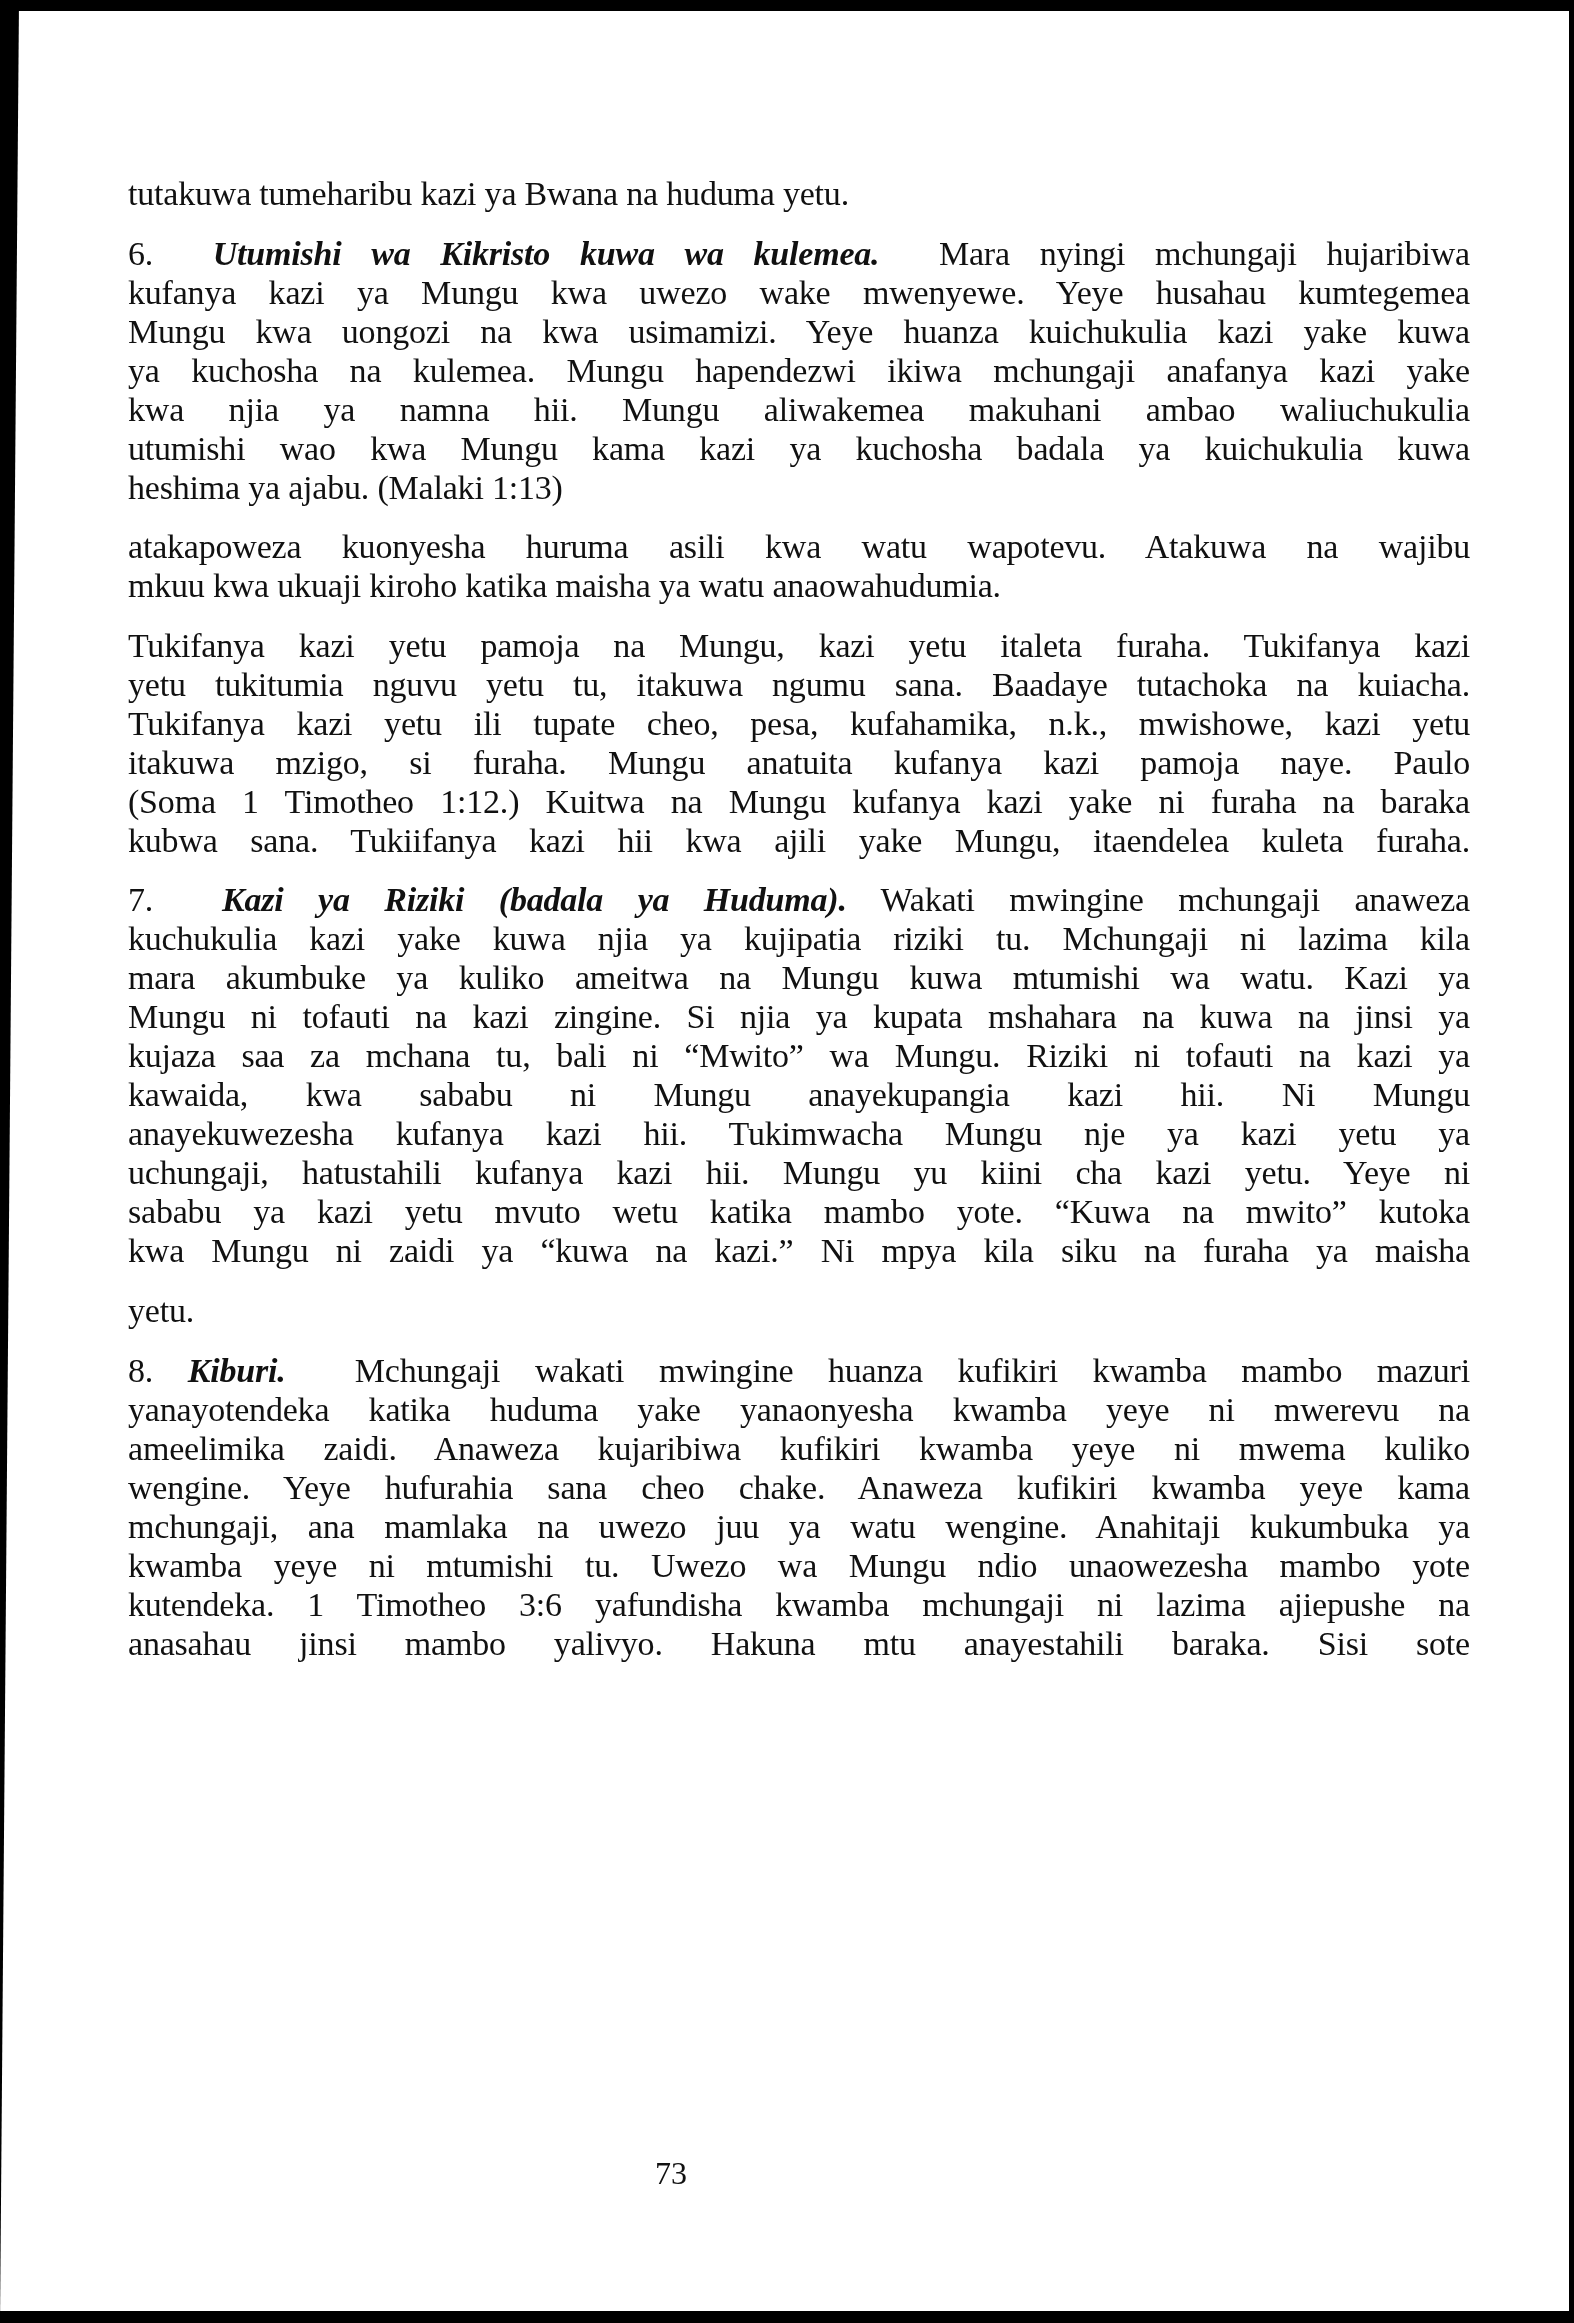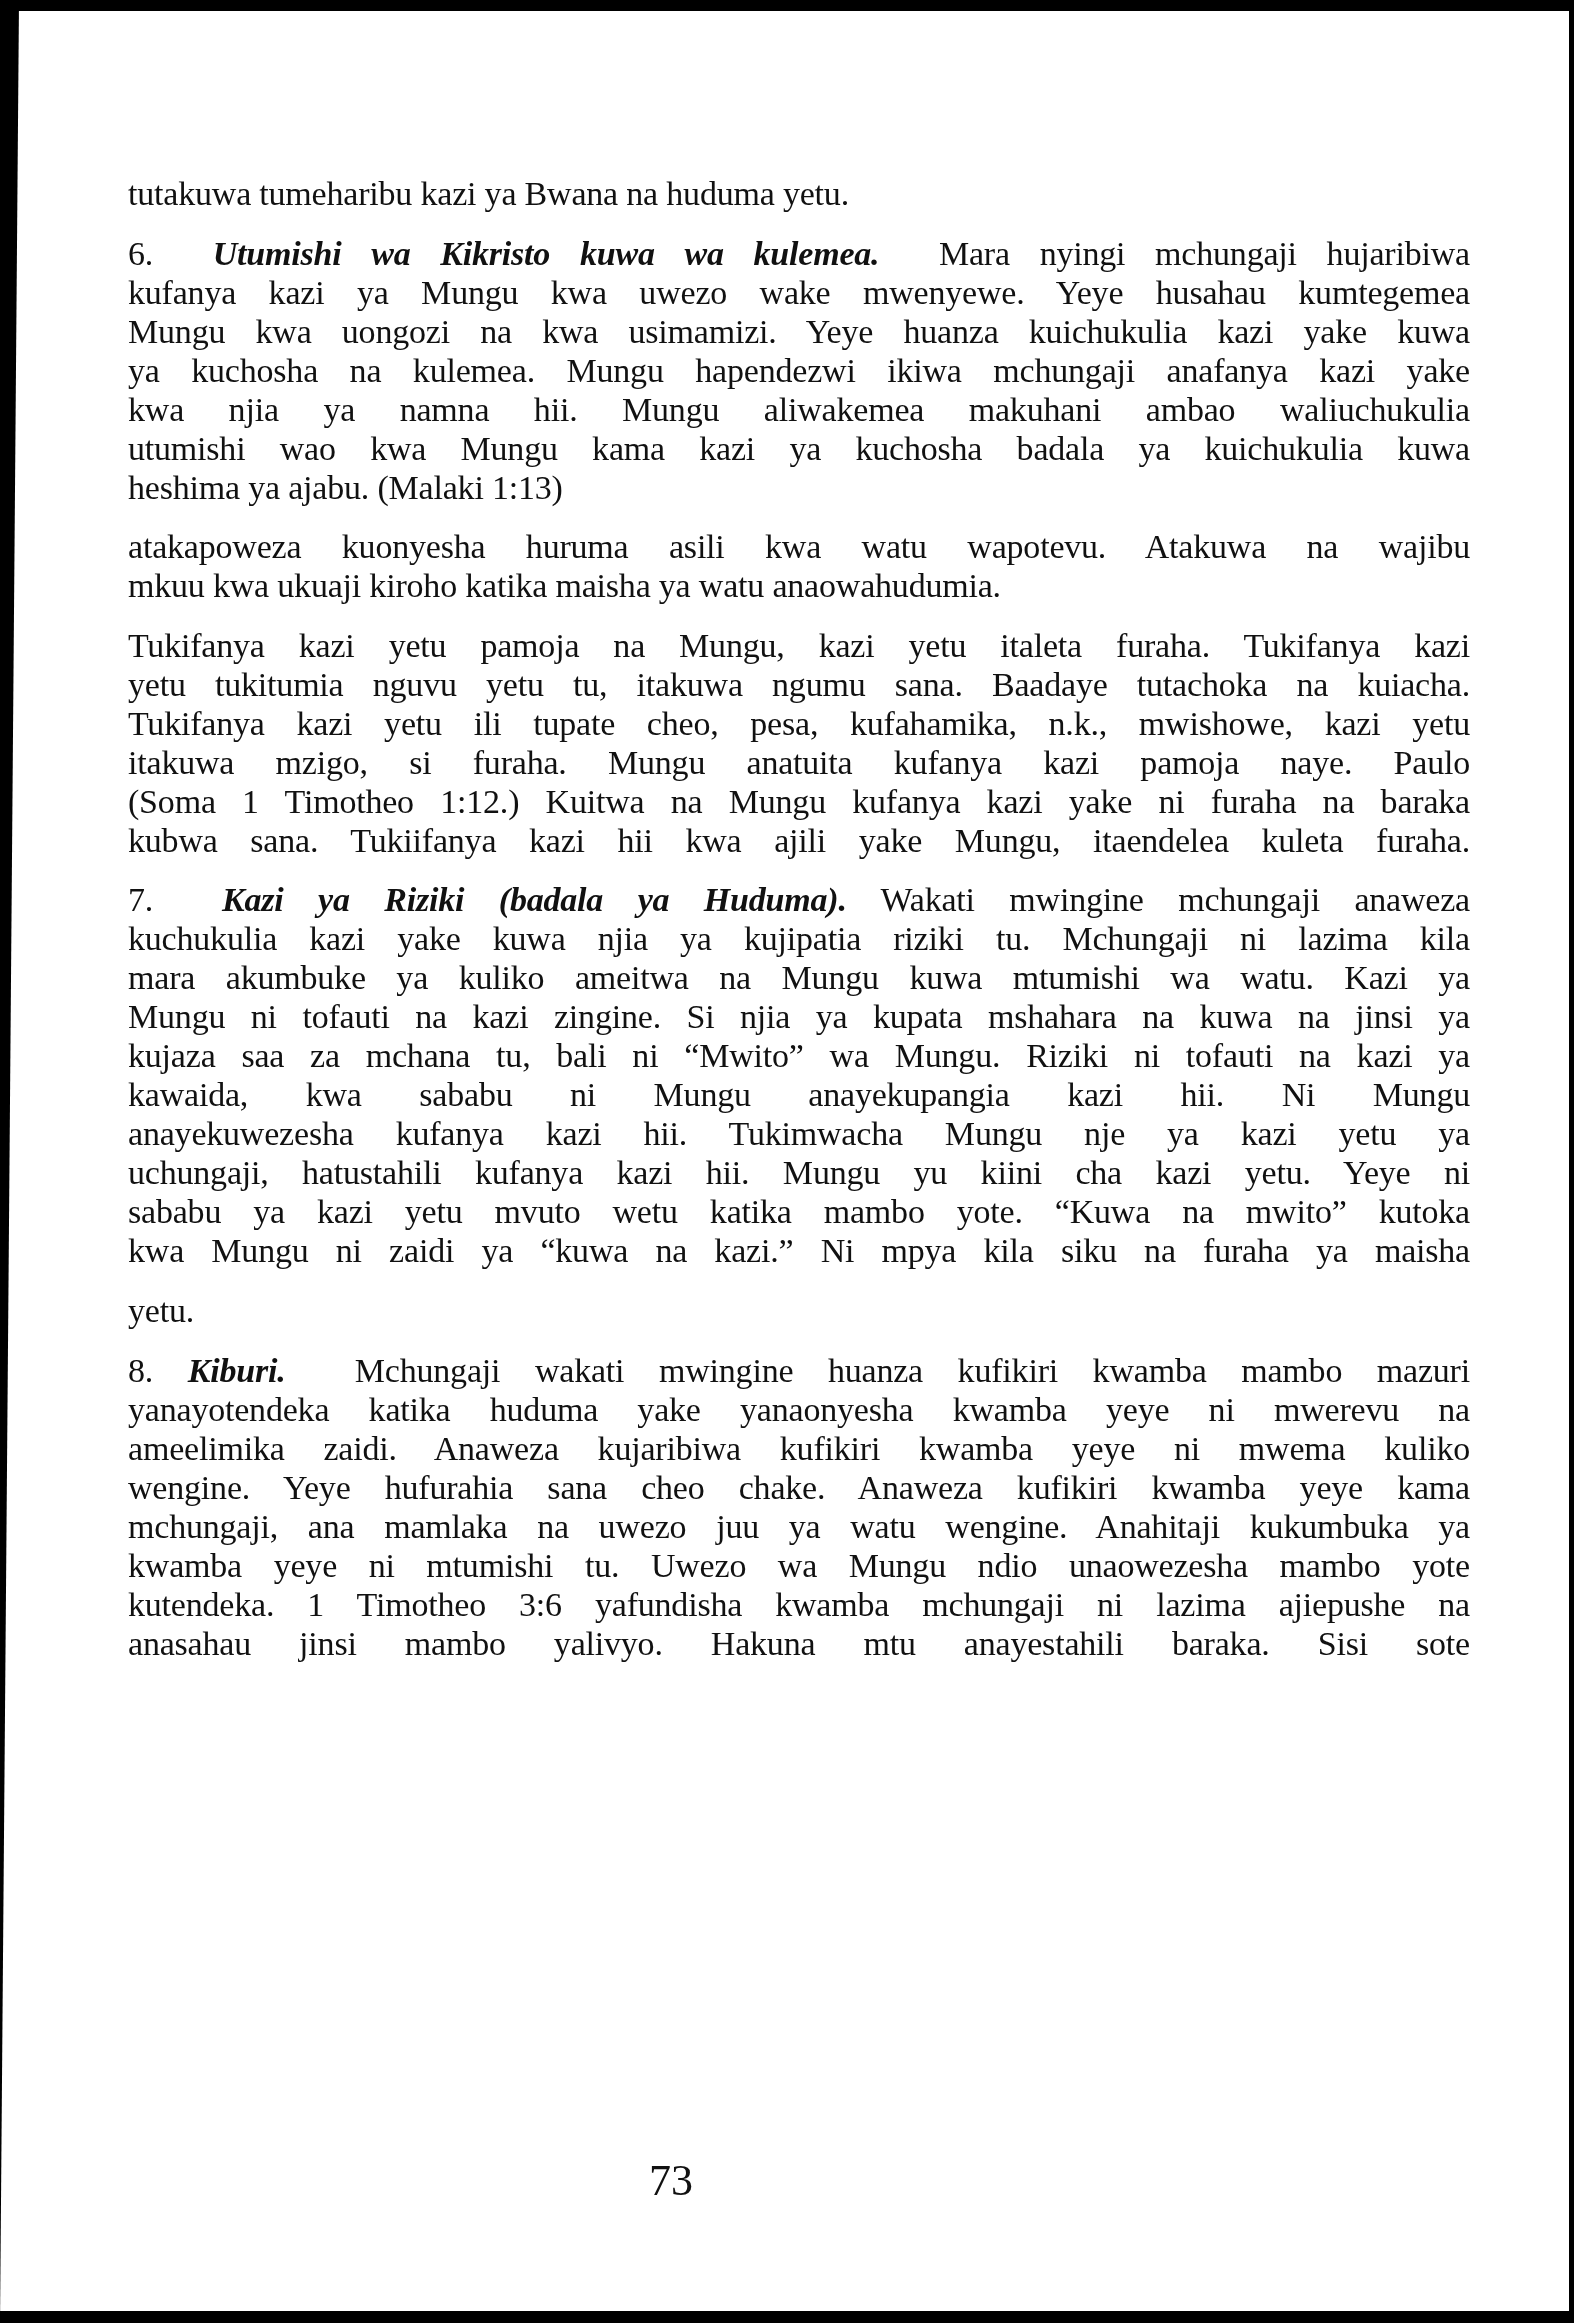--- a/index.html
+++ b/index.html
@@ -18,21 +18,21 @@
   .page { position: absolute; left: 112px; top: 174px; width: 1342px; margin-left: 16px; }
   .line {
     font-size: 34px; line-height: 39px; height: 39px;
     white-space: nowrap; text-align: justify; text-align-last: justify;
     letter-spacing: -0.2px;
   }
   .line.last { text-align-last: left; }
   .gap { height: 20.6px; }
   .bi { font-weight: bold; font-style: italic; }
   .pnum { position: absolute; top: 2155px; left: 0; width: 1342px; text-align: center;
-          font-size: 44px; }
+          font-size: 32px; }
 </style>
 </head>
 <body>
 
 <div class="border-top"></div>
 <div class="border-left"></div>
 <div class="border-right"></div>
 <div class="border-bottom"></div>
 
 <div class="page">

